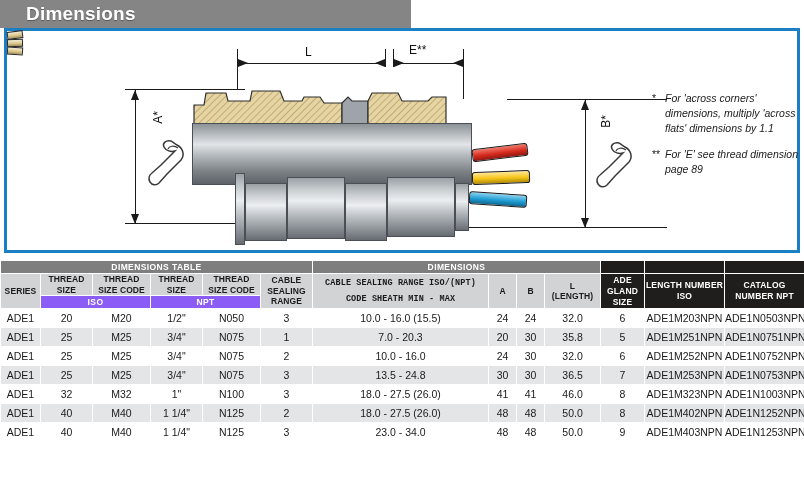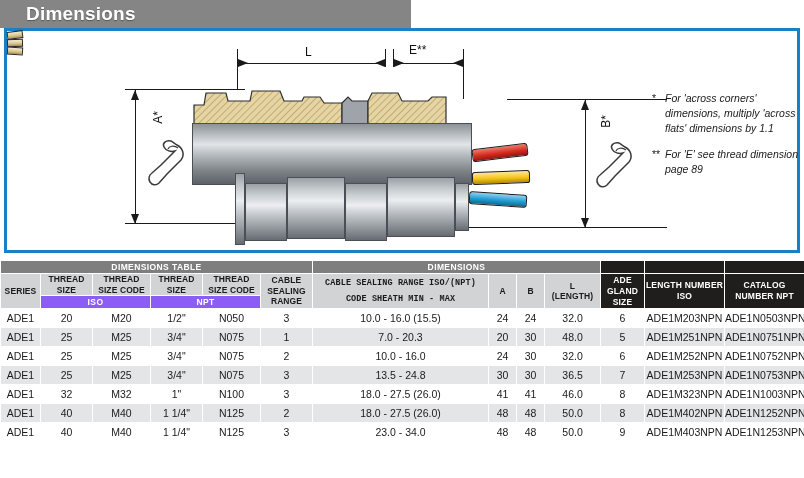--- a/index.html
+++ b/index.html
@@ -312,21 +312,21 @@
     <tr class="data-row alt">
       <td>ADE1</td>
       <td>25</td>
       <td>M25</td>
       <td>3/4"</td>
       <td>N075</td>
       <td>1</td>
       <td class="csr">7.0 - 20.3</td>
       <td>20</td>
       <td>30</td>
-      <td>48.0</td>
+      <td>35.8</td>
       <td>5</td>
       <td>ADE1M251NPN</td>
       <td>ADE1N0751NPN</td>
     </tr>
     <tr class="data-row">
       <td>ADE1</td>
       <td>25</td>
       <td>M25</td>
       <td>3/4"</td>
       <td>N075</td>

